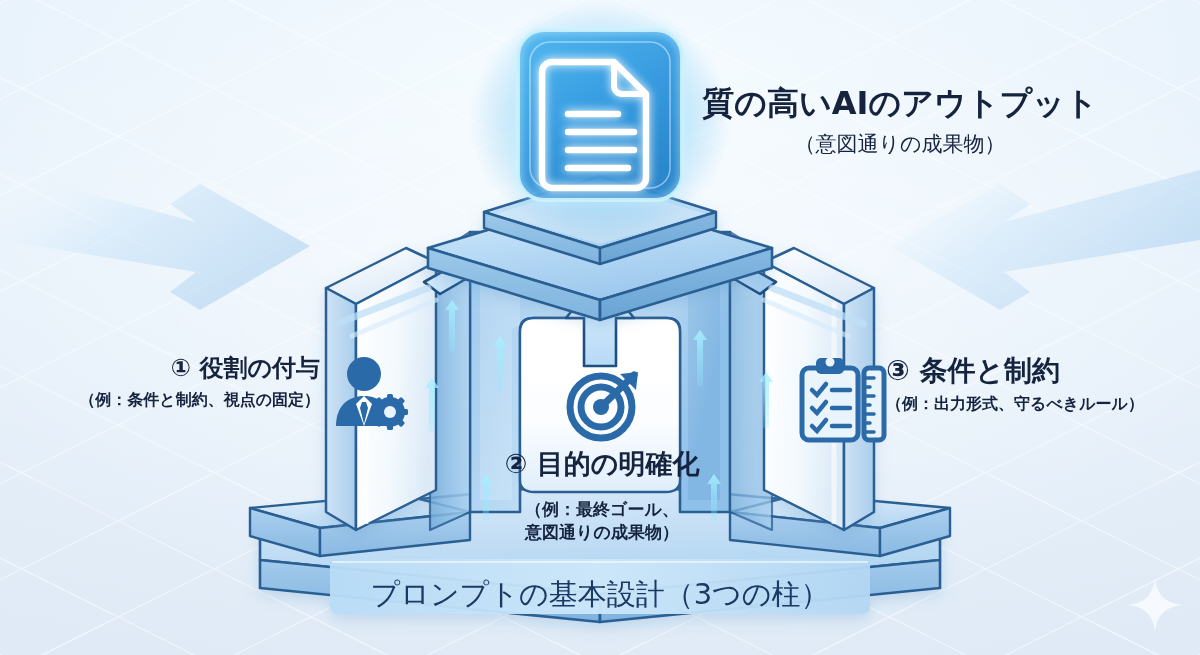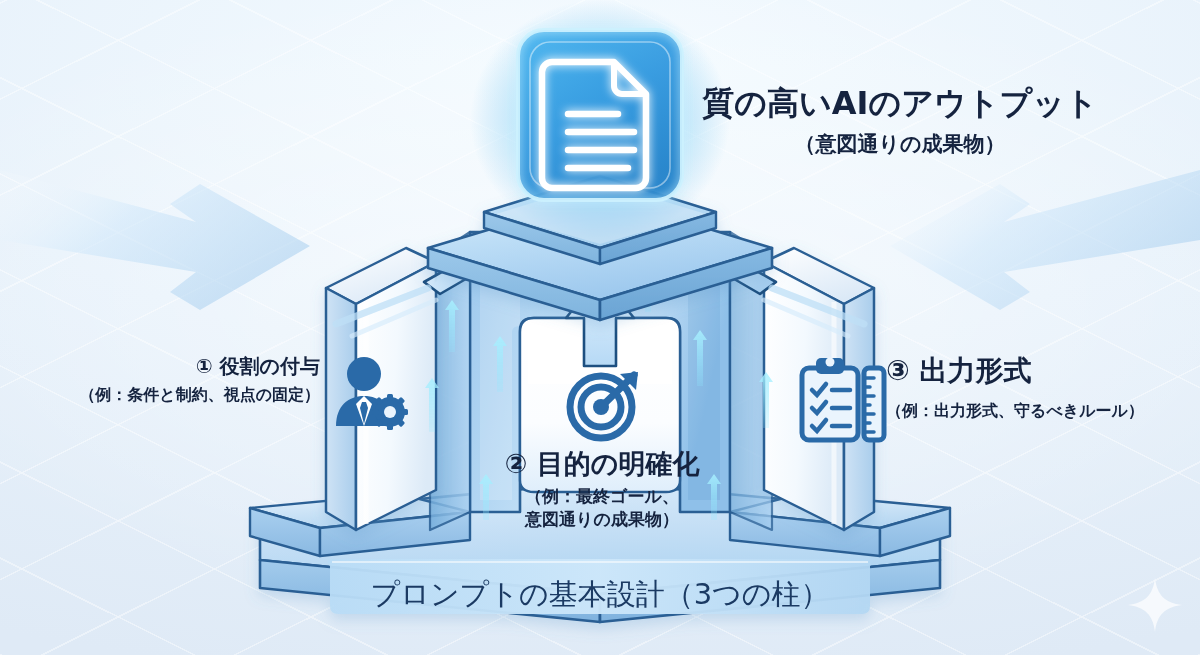--- a/index.html
+++ b/index.html
@@ -30,33 +30,33 @@
     opacity:.85;pointer-events:none;
   }
 
   svg.scene{position:absolute;left:0;top:0;width:1200px;height:655px;}
 
   
   .txt{position:absolute;color:#15233f;}
 
   #out-title{left:700px;top:78px;width:400px;text-align:center;margin-top:8px;}
   #out-title .l1{font-size:32px;font-weight:bold;line-height:1.1;white-space:nowrap;}
-  #out-title .l2{font-size:21px;font-weight:bold;margin-top:9px;white-space:nowrap;text-align:center;}
+  #out-title .l2{font-size:21px;font-weight:normal;margin-top:9px;white-space:nowrap;text-align:center;}
 
   #left-block{left:30px;top:355px;width:290px;text-align:right;}
-  #left-block .l1{font-size:20px;font-weight:bold;line-height:1.15;white-space:nowrap;}
+  #left-block .l1{font-size:24px;font-weight:bold;line-height:1.15;white-space:nowrap;}
   #left-block .l2{font-size:16px;font-weight:bold;margin-top:7px;white-space:nowrap;}
 
   #right-block{left:886px;top:355px;width:300px;text-align:left;}
   #right-block .l1{font-size:28px;font-weight:bold;line-height:1.15;white-space:nowrap;}
-  #right-block .l2{font-size:16px;font-weight:bold;margin-top:14px;white-space:nowrap;}
+  #right-block .l2{font-size:16px;font-weight:bold;margin-top:7px;white-space:nowrap;}
 
   #center-block{left:452px;top:448px;width:300px;text-align:center;}
   #center-block .l1{font-size:27px;font-weight:bold;line-height:1.15;white-space:nowrap;text-align:center;}
-  #center-block .l2{font-size:17px;font-weight:bold;line-height:1.35;margin-top:6px;}
+  #center-block .l2{font-size:17px;font-weight:bold;line-height:1.35;margin-top:19px;}
 
   #base-caption{left:340px;top:575px;width:520px;text-align:center;}
   #base-caption .l1{font-size:29px;font-weight:normal;color:#1b3a63;white-space:nowrap;}
 </style>
 </head>
 <body>
 
 <div id="stage">
 
   <div class="bg-grid"></div>
@@ -372,21 +372,21 @@
     <div class="l1">質の高いAIのアウトプット</div>
     <div class="l2">（意図通りの成果物）</div>
   </div>
 
   <div class="txt" id="left-block">
     <div class="l1">① 役割の付与</div>
     <div class="l2">（例：条件と制約、視点の固定）</div>
   </div>
 
   <div class="txt" id="right-block">
-    <div class="l1">③ 出力形式</div>
+    <div class="l1">③ 条件と制約</div>
     <div class="l2">（例：出力形式、守るべきルール）</div>
   </div>
 
   <div class="txt" id="center-block">
     <div class="l1">② 目的の明確化</div>
     <div class="l2">
       <div>（例：最終ゴール、</div>
       <div>意図通りの成果物）</div>
     </div>
   </div>

